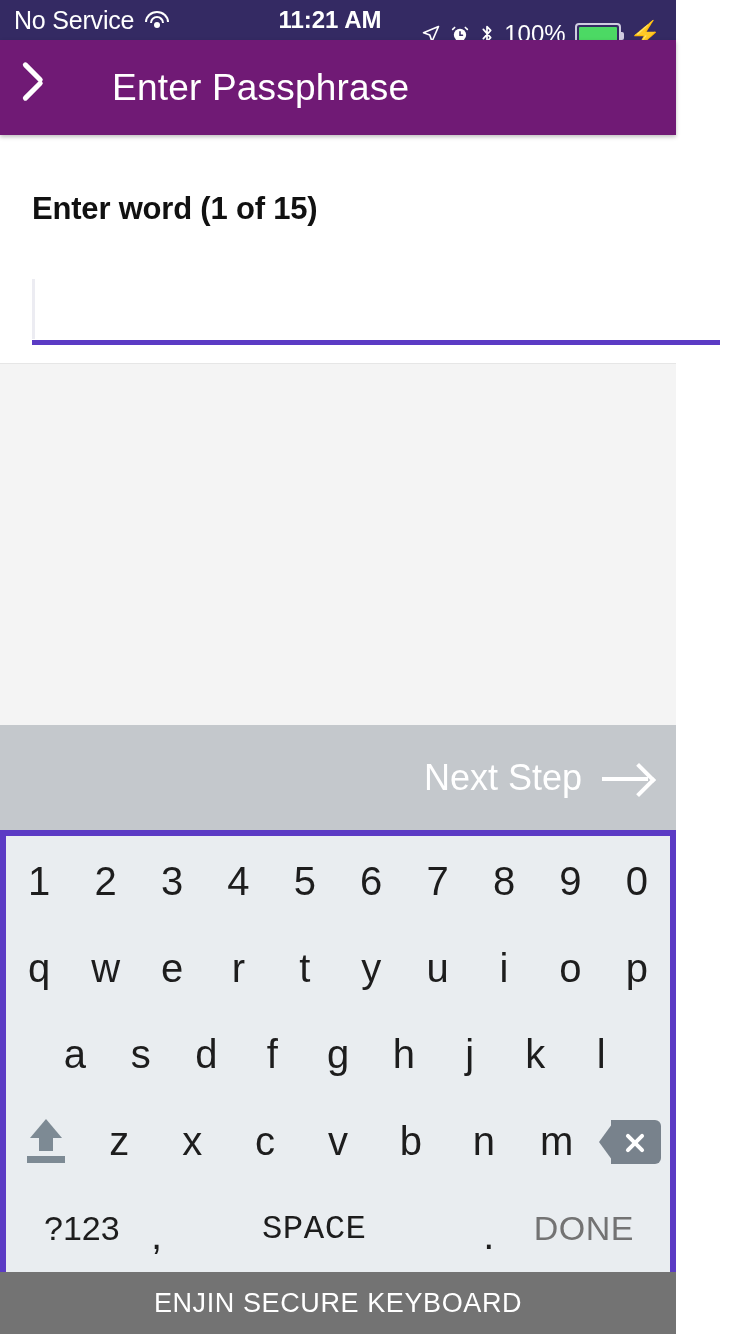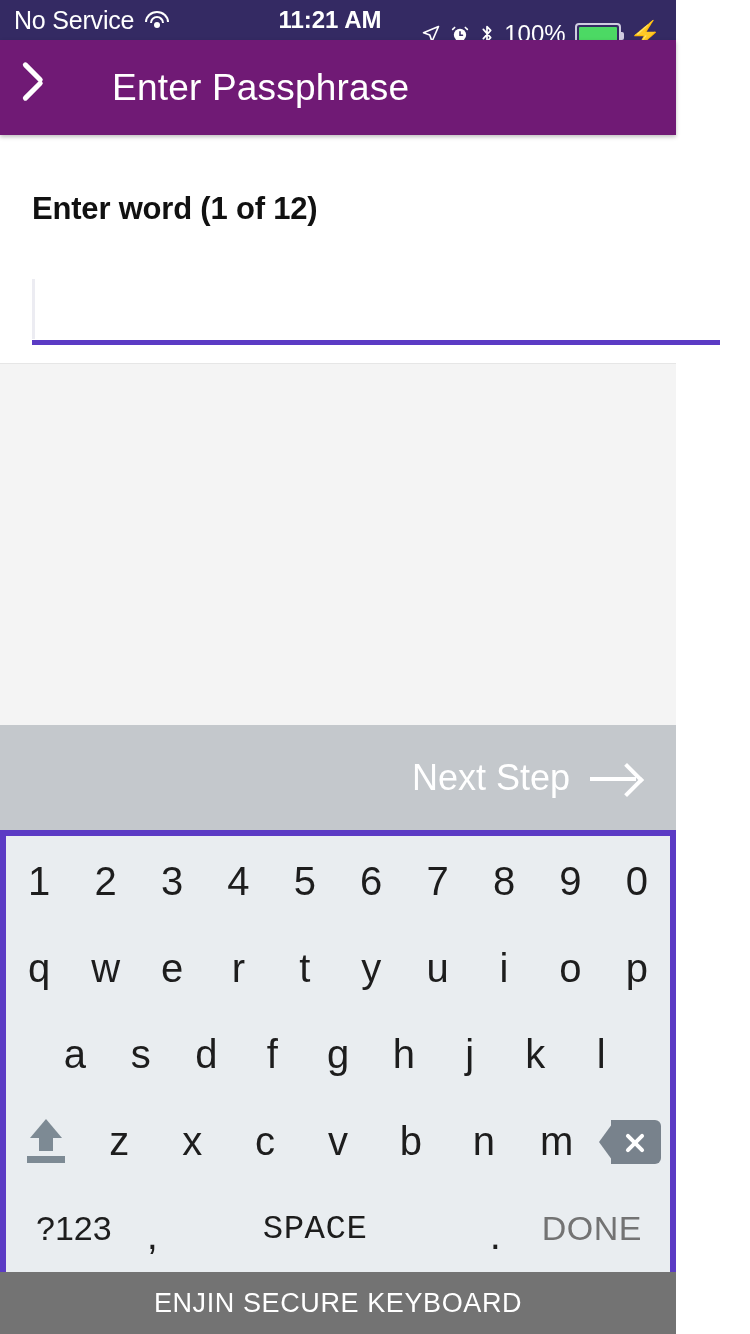--- a/index.html
+++ b/index.html
@@ -59,21 +59,21 @@
     border-left:3px solid #ececf2; font-size:30px; padding-left:10px;
     font-family:"Liberation Sans", sans-serif; color:#222;
   }
   .input-underline { position:absolute; left:0; bottom:0; width:688px; height:5px; background:#5b3bc4; }
 
   .filler { background:#f4f4f4; flex:1 1 auto; border-top:1px solid #e6e6e6; }
 
   
   .next-bar {
     background:#c4c8cc; height:105px; flex:0 0 105px;
-    display:flex; align-items:center; justify-content:flex-end; padding-right:34px; cursor:pointer;
+    display:flex; align-items:center; justify-content:flex-end; padding-right:22px; cursor:pointer;
   }
   .next-label { color:#ffffff; font-size:36px; }
   .arrow-right { width:52px; height:36px; margin-left:20px; position:relative; }
   .arrow-right::before { content:""; position:absolute; left:0; top:17px; width:46px; height:4px; background:#fff; }
   .arrow-right::after {
     content:""; position:absolute; right:3px; top:8px; width:20px; height:20px;
     border-top:4px solid #fff; border-right:4px solid #fff; transform:rotate(45deg);
   }
 
   
@@ -107,21 +107,21 @@
     position:absolute; left:0; top:0; width:0; height:0;
     border-top:22px solid transparent; border-bottom:22px solid transparent; border-right:16px solid #78828c;
   }
   .back-ico .x { position:absolute; right:14px; top:10px; width:24px; height:24px; }
   .back-ico .x::before, .back-ico .x::after {
     content:""; position:absolute; left:0; top:11px; width:24px; height:4px; background:#ffffff; border-radius:2px;
   }
   .back-ico .x::before { transform:rotate(45deg); }
   .back-ico .x::after  { transform:rotate(-45deg); }
 
-  .row-func { padding:0 10px; }
+  .row-func { padding:0 18px; }
   .key-sym   { flex:1.5 1 0; justify-content:flex-start; padding-left:20px; font-size:34px; }
   .key-comma { flex:1 1 0; font-size:40px; align-items:flex-end; padding-bottom:14px; }
   .key-space { flex:4.6 1 0; font-size:34px; letter-spacing:0.5px;font-family:Liberation Mono, monospace; }
   .key-period{ flex:1.6 1 0; font-size:40px; align-items:flex-end; padding-bottom:14px; }
   .key-done  { flex:1.6 1 0; font-size:34px; color:#737373; justify-content:flex-end; padding-right:18px; letter-spacing:0.5px; }
 
   
   .kb-footer {
     background:#737373; flex:0 0 62px; display:flex; align-items:center; justify-content:center;
   }
@@ -163,21 +163,21 @@
   </div>
 
   <div class="app-bar">
     <div class="back-btn">
       <span class="chevron"></span>
     </div>
     <div class="app-title">Enter Passphrase</div>
   </div>
 
   <div class="content-white">
-    <div class="prompt-label">Enter word (1 of 12)</div>
+    <div class="prompt-label">Enter word (1 of 15)</div>
     <div class="input-wrap">
       <input class="text-input" type="text" placeholder="" style="">
       <div class="input-underline"></div>
     </div>
   </div>
 
   <div class="filler"></div>
 
   <div class="next-bar">
     <span class="next-label">Next Step</span>

